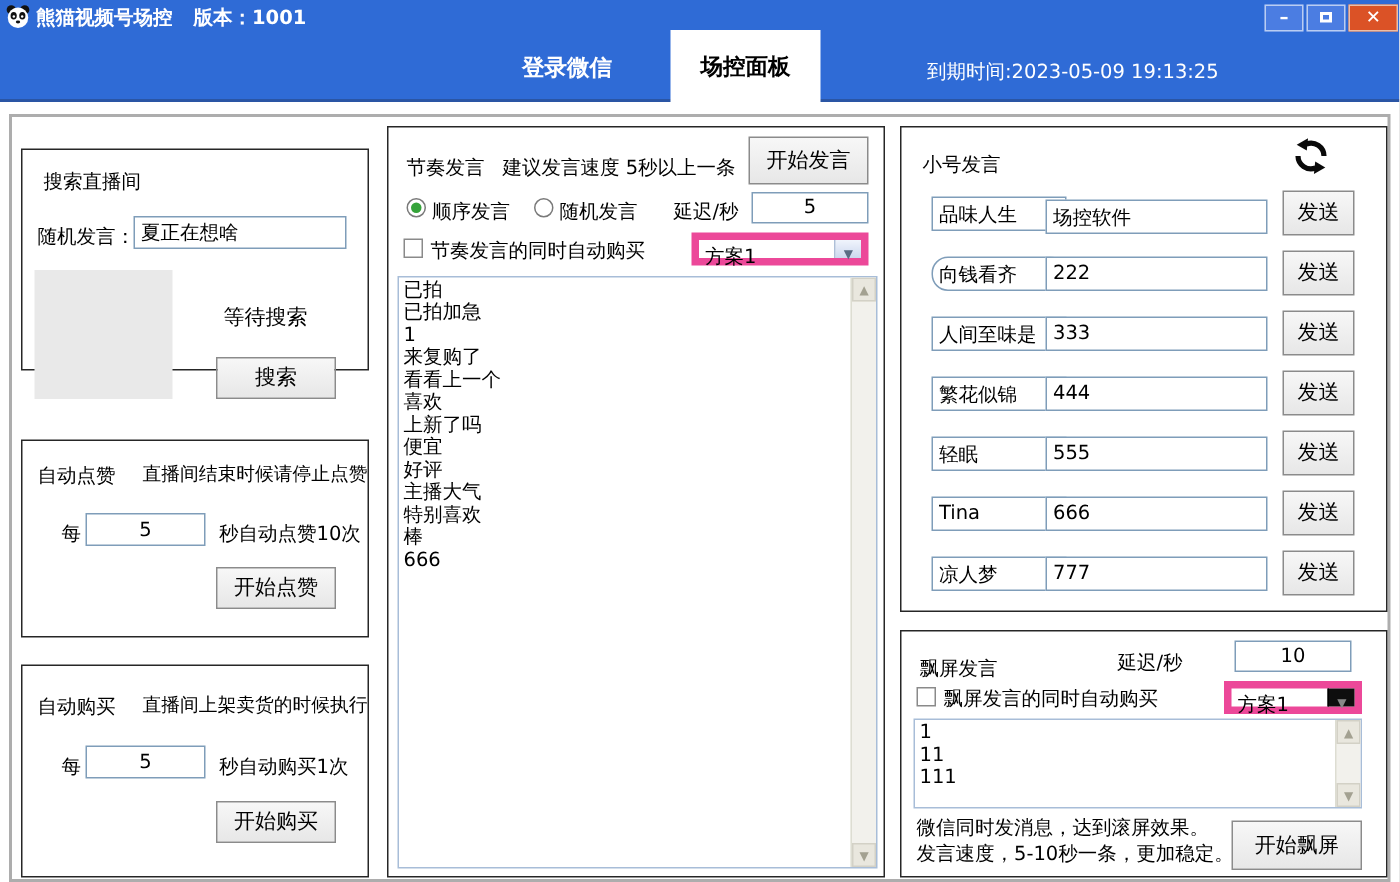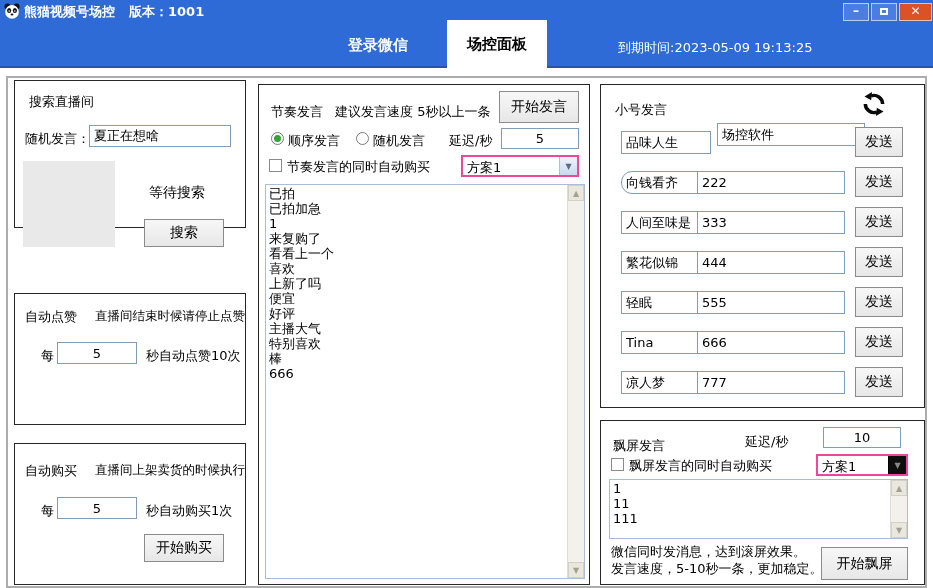--- a/index.html
+++ b/index.html
@@ -17,38 +17,38 @@
   #btn-max{left:871px;width:26px;}
   #btn-close{left:899px;width:33px;background:#db5226;border-color:#edbfa6;}
   #btn-max .sq{display:inline-block;width:8px;height:7px;border:2px solid #fff;margin-top:3px;}
   .tab{position:absolute;font-weight:bold;font-size:15px;text-align:center;cursor:default;}
   #tab-login{left:318px;top:32px;width:120px;height:26px;line-height:26px;color:#fff;}
   #tab-panel{left:447px;top:20px;width:100px;height:48px;line-height:48px;background:#fff;color:#000;}
   #expire{position:absolute;left:618px;top:39px;color:#fff;font-size:13px;}
   
   #panel{position:absolute;left:6px;top:76px;width:921px;height:512px;border:2px solid #adadad;background:#fff;}
   .group{position:absolute;border:1px solid #262626;background:#fff;}
-  #g-search{left:14px;top:80px;width:232px;height:148px;}
+  #g-search{left:14px;top:99px;width:232px;height:148px;}
   #g-like{left:14px;top:293px;width:232px;height:132px;}
   #g-buy{left:14px;top:443px;width:232px;height:142px;}
   #g-rhythm{left:258px;top:84px;width:332px;height:501px;}
   #g-alt{left:600px;top:84px;width:325px;height:324px;}
   #g-float{left:600px;top:420px;width:325px;height:165px;}
   .lbl{position:absolute;white-space:nowrap;}
   .tb{position:absolute;border:1px solid #7f9db9;background:#fff;font:13px "DejaVu Sans",sans-serif;padding:1px 4px;color:#000;outline:none;}
   .tb.center{text-align:center;}
   .btn{position:absolute;border:1px solid #8b8b8b;background:linear-gradient(#f7f7f7,#e7e7e7);
        font:14px "DejaVu Sans",sans-serif;color:#000;text-align:center;cursor:default;padding:0;}
   
   .radio{position:absolute;width:13px;height:13px;border:1px solid #7a7a7a;border-radius:50%;background:#fff;}
   .radio .dot{display:none;}
   .radio.sel .dot{display:block;width:7px;height:7px;border-radius:50%;background:#35a33a;margin:2px;}
   .cb{position:absolute;width:13px;height:13px;border:1px solid #8a8a8a;background:#fff;}
   
-  .dd{position:absolute;border:2px solid #ec4899;background:#fff;}
+  .dd{position:absolute;border:5px solid #ec4899;background:#fff;}
   .dd .dd-text{position:absolute;left:4px;top:2px;font-size:13px;white-space:nowrap;}
   .dd .dd-arrow{position:absolute;right:0;top:0;bottom:0;width:18px;background:linear-gradient(#f0f4fc,#ccd8ee);
                 border-left:1px solid #aebfd8;color:#5a6c84;font-size:8px;text-align:center;line-height:20px;}
   .dd .dd-arrow.dark{background:#0e0e0e;color:#888;border-left:1px solid #000;}
   
   .ta{position:absolute;border:1px solid #a8bdd8;background:#fff;overflow:hidden;}
   .ta-text{position:absolute;left:3px;top:1px;right:20px;white-space:pre-line;font-size:13px;line-height:15px;}
   .sb{position:absolute;right:0;top:0;bottom:0;width:17px;background:#f2f1ec;border-left:1px solid #ddddd2;}
   .sb .sar{position:absolute;left:0;width:16px;height:16px;background:#e9e7de;border:1px solid #d3d1c6;
            color:#a3a191;font-size:8px;text-align:center;line-height:15px;}
@@ -101,20 +101,21 @@
     <div class="lbl" style="left:134px;top:103px;font-size:14px;">等待搜索</div>
     <button class="btn" style="left:129px;top:138px;width:80px;height:28px;">搜索</button>
   </div>
 
   <div class="group" id="g-like">
     <div class="lbl" style="left:10px;top:14px;">自动点赞</div>
     <div class="lbl" style="left:80px;top:14px;font-size:12.5px;">直播间结束时候请停止点赞</div>
     <div class="lbl" style="left:26px;top:53px;">每</div>
     <input class="tb center" style="left: 42px; top: 48px; width: 80px; height: 22px;" value="5">
     <div class="lbl" style="left:131px;top:53px;">秒自动点赞10次</div>
+    <button class="btn" style="left:129px;top:84px;width:80px;height:28px;">开始点赞</button>
   </div>
 
   <div class="group" id="g-buy">
     <div class="lbl" style="left:10px;top:18px;">自动购买</div>
     <div class="lbl" style="left:80px;top:18px;font-size:12.5px;">直播间上架卖货的时候执行</div>
     <div class="lbl" style="left:26px;top:58px;">每</div>
     <input class="tb center" style="left: 42px; top: 53px; width: 80px; height: 22px;" value="5">
     <div class="lbl" style="left:131px;top:58px;">秒自动购买1次</div>
     <button class="btn" style="left:129px;top:90px;width:80px;height:28px;">开始购买</button>
   </div>
@@ -169,21 +170,21 @@
           <path d="M20 12 A 8 8 0 0 0 9.2 4.6"></path>
           <path d="M4 12 A 8 8 0 0 0 14.8 19.4"></path>
         </g>
         <polygon points="10.2,1.0 9.4,8.6 3.2,5.0" fill="#0a0a0a"></polygon>
         <polygon points="13.8,23.0 14.6,15.4 20.8,19.0" fill="#0a0a0a"></polygon>
       </svg>
     </div>
 
     <div class="alt-row">
       <input class="tb name" style="left: 20px; top: 46px;" value="品味人生">
-      <input class="tb msg" style="left: 96px; top: 38px; margin-left: 20px;" value="场控软件">
+      <input class="tb msg" style="left: 96px; top: 48px;" value="场控软件">
       <button class="btn send" style="left:254px;top:42px;">发送</button>
     </div>
     <div class="alt-row">
       <input class="tb name" style="left: 20px; top: 86px; border-radius: 11px;" value="向钱看齐">
       <input class="tb msg" style="left: 96px; top: 86px;" value="222">
       <button class="btn send" style="left:254px;top:82px;">发送</button>
     </div>
     <div class="alt-row">
       <input class="tb name" style="left: 20px; top: 126px;" value="人间至味是">
       <input class="tb msg" style="left: 96px; top: 126px;" value="333">

